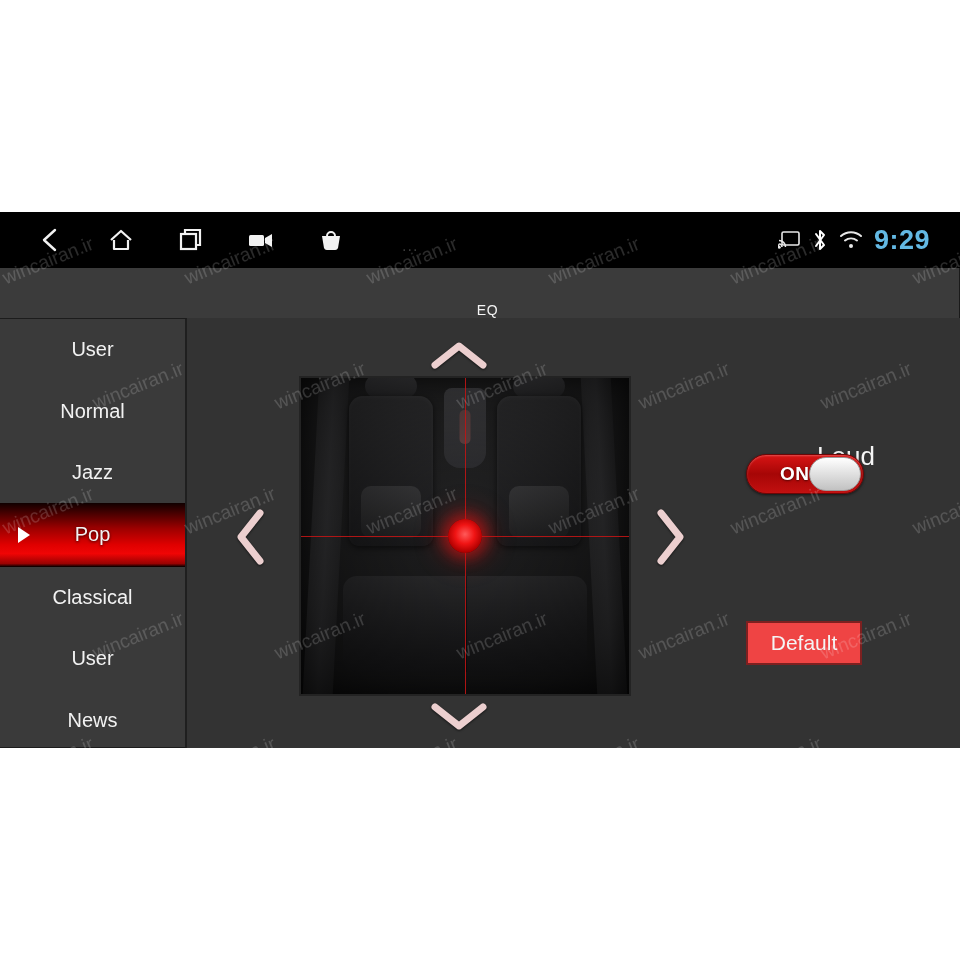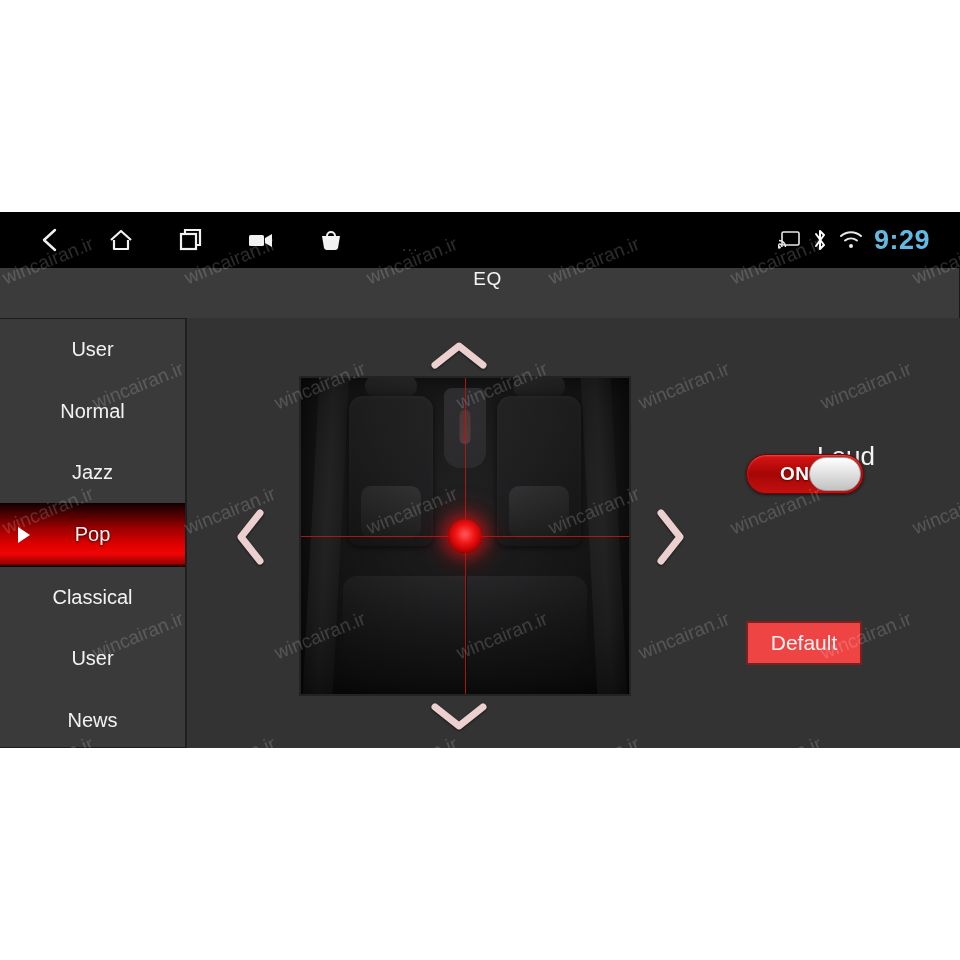--- a/index.html
+++ b/index.html
@@ -85,23 +85,23 @@
   #tab-bar {
     position: absolute;
     left: 0; top: 56px;
     width: 960px;
     height: 50px;
     display: flex;
   }
   .tab {
     flex: 1;
     display: flex;
-    align-items: flex-start;
+    align-items: flex-end;
     justify-content: center;
-    font-size: 19px;
+    font-size: 14px;
     color: #f4f4f4;
     letter-spacing: 0.6px;
     padding-left: 16px;
   }
   .tab.inactive {
     background: #3b3b3b;
     border-right: 1px solid #1a1a1a;
   }
   .tab.active {
     background: linear-gradient(to bottom,

